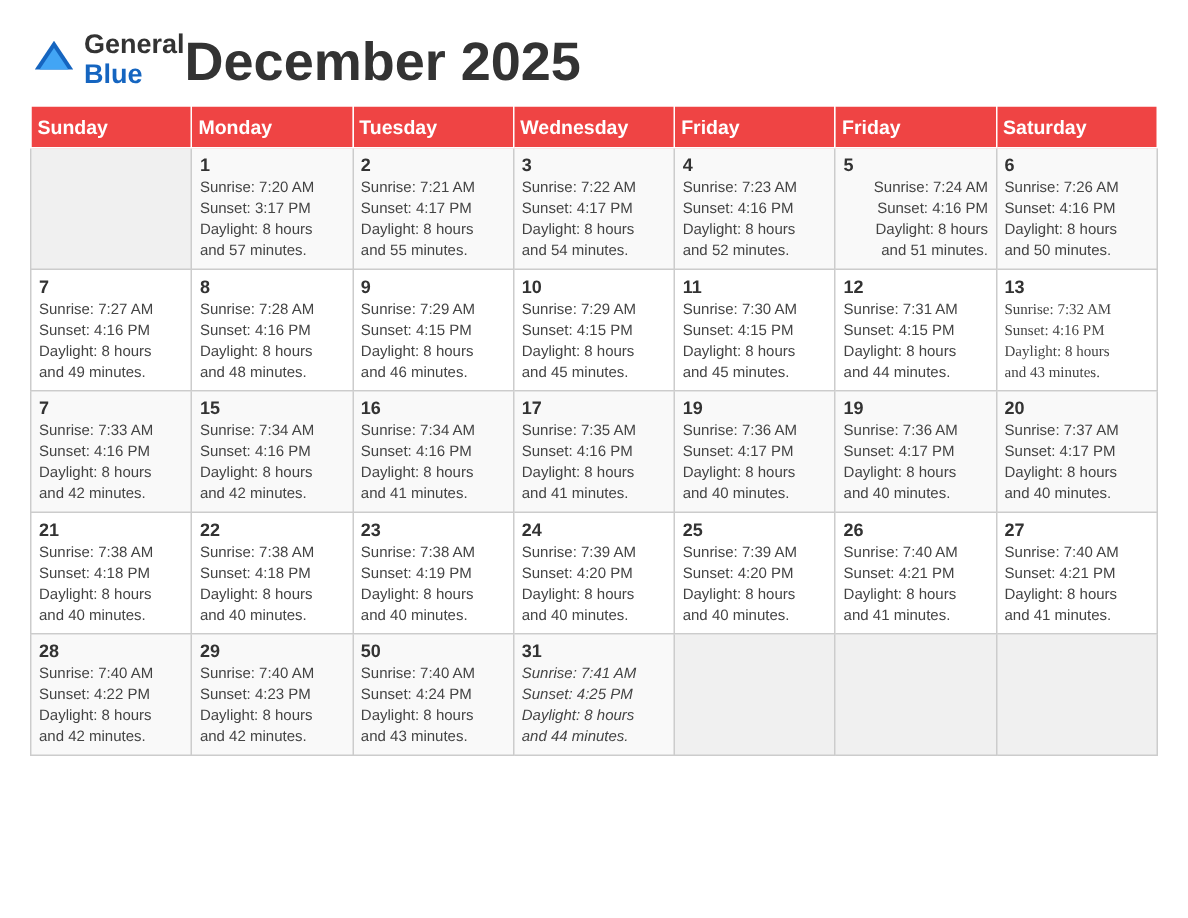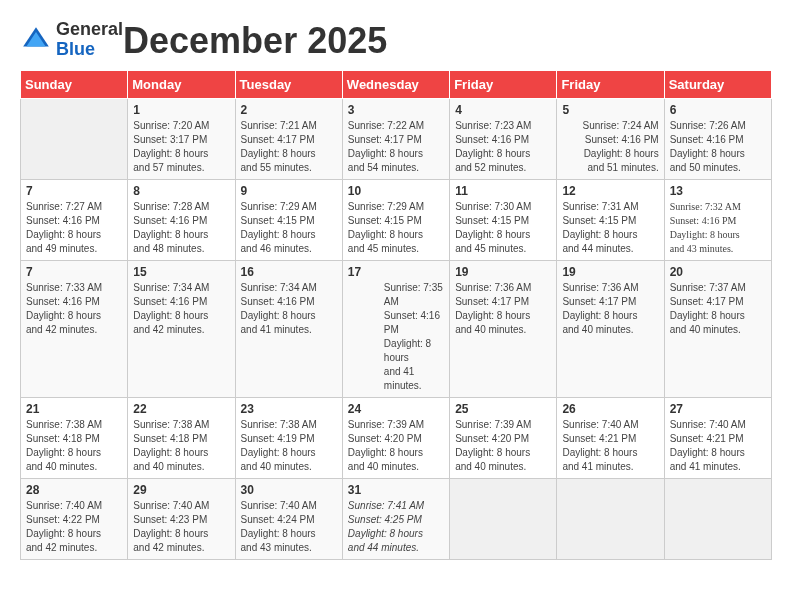--- a/index.html
+++ b/index.html
@@ -234,21 +234,21 @@
         </td>
         <td>
           <span class="day-number">16</span>
           <div class="day-info" style="white-space: pre-line;">Sunrise: 7:34 AM
 Sunset: 4:16 PM
 Daylight: 8 hours
 and 41 minutes.</div>
         </td>
         <td>
           <span class="day-number">17</span>
-          <div class="day-info" style="white-space: pre-line; margin-left: 36px;">Sunrise: 7:35 AM
+          <div class="day-info" style="white-space: pre-line;">Sunrise: 7:35 AM
 Sunset: 4:16 PM
 Daylight: 8 hours
 and 41 minutes.</div>
         </td>
         <td>
           <span class="day-number">19</span>
           <div class="day-info" style="white-space: pre-line;">Sunrise: 7:36 AM
 Sunset: 4:17 PM
 Daylight: 8 hours
 and 40 minutes.</div>
@@ -328,21 +328,21 @@
 and 42 minutes.</div>
         </td>
         <td>
           <span class="day-number">29</span>
           <div class="day-info" style="white-space: pre-line;">Sunrise: 7:40 AM
 Sunset: 4:23 PM
 Daylight: 8 hours
 and 42 minutes.</div>
         </td>
         <td>
-          <span class="day-number">30</span>
+          <span class="day-number">50</span>
           <div class="day-info" style="white-space: pre-line;">Sunrise: 7:40 AM
 Sunset: 4:24 PM
 Daylight: 8 hours
 and 43 minutes.</div>
         </td>
         <td>
           <span class="day-number">31</span>
           <div class="day-info" style="white-space: pre-line; font-style: italic;">Sunrise: 7:41 AM
 Sunset: 4:25 PM
 Daylight: 8 hours

